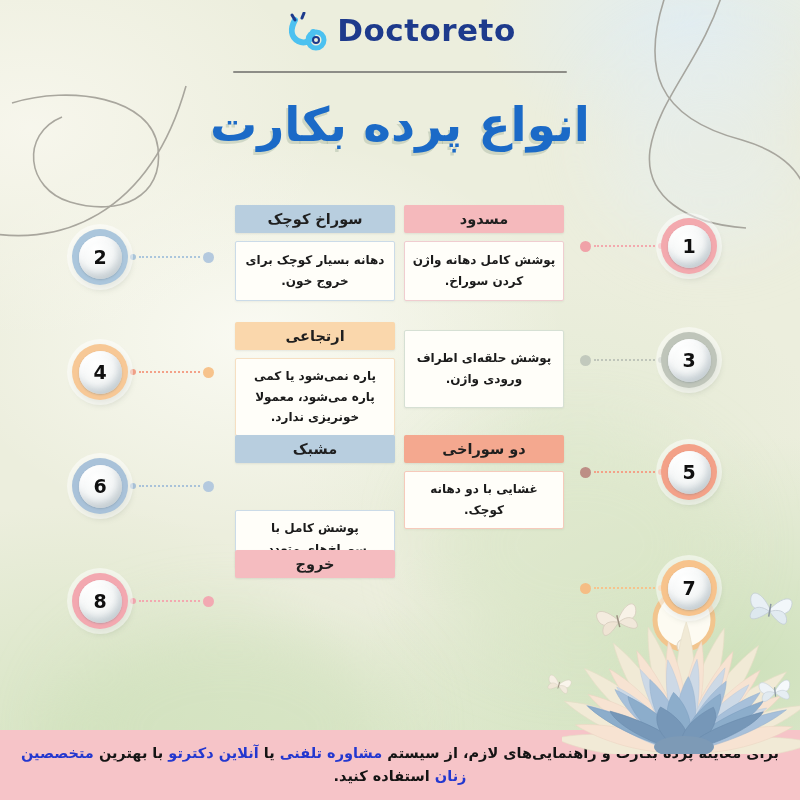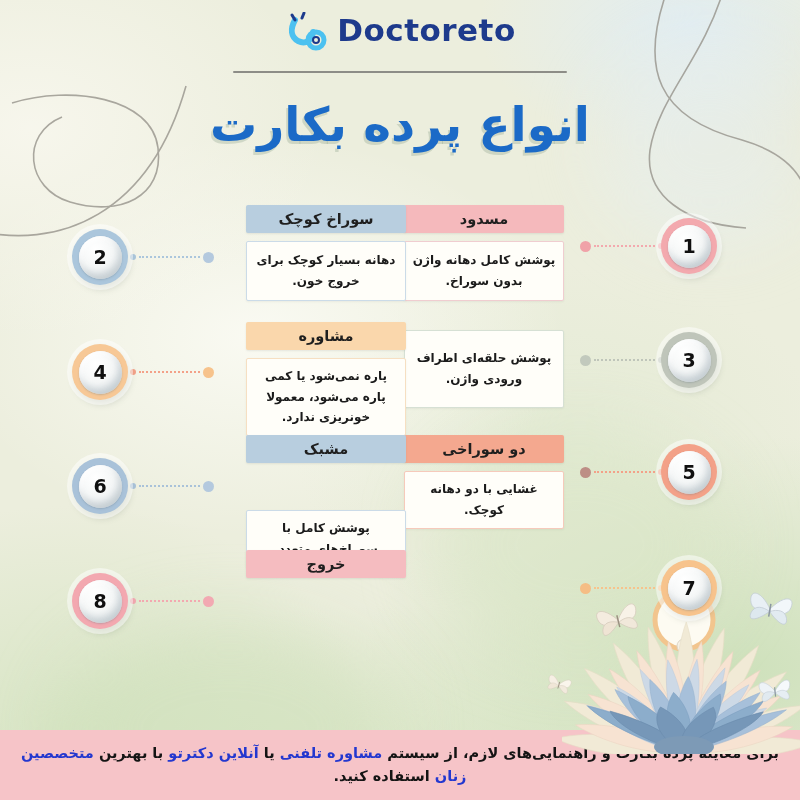--- a/index.html
+++ b/index.html
@@ -20,21 +20,21 @@
   .blob{position:absolute;border-radius:50%;filter:blur(34px);pointer-events:none;}
   .deco-svg{position:absolute;left:0;top:0;z-index:1;pointer-events:none;}
   
   .logo-row{position:absolute;top:12px;left:0;width:800px;height:48px;display:flex;justify-content:center;gap:9px;z-index:4;}
   .logo-text{font-size:31px;font-weight:bold;letter-spacing:.5px;}
   .divider{position:absolute;top:71px;left:233px;width:334px;height:2px;border-radius:2px;z-index:4;}
   .main-title{position:absolute;top:97px;left:0;width:800px;text-align:center;direction:rtl;
     font-size:47px;font-weight:bold;z-index:4;text-shadow:-2px 3px 0 rgba(125,150,125,.28);}
   
   .card{position:absolute;width:160px;z-index:4;direction:rtl;}
-  .colL{left:246px;} .colR{left:404px;}
+  .colL{left:235px;} .colR{left:404px;}
   .rowA{top:205px;} .rowB{top:322px;} .rowC{top:435px;} .rowD{top:550px;}
   .card-header{height:28px;display:flex;align-items:center;justify-content:center;
     font-size:14.5px;font-weight:bold;color:#1f1f1f;border-radius:2px;box-shadow:0 1px 2px rgba(90,100,90,.12);}
   .card-body{margin-top:8px;background:#fffef9;border:1px solid #ddd;border-radius:2px;
     padding:7px 5px;display:flex;align-items:center;justify-content:center;text-align:center;
     font-size:12px;font-weight:bold;color:#1b1b1b;line-height:1.72;box-shadow:0 1px 2px rgba(90,100,90,.08);}
   .rowA .card-body{min-height:44px;} .rowB .card-body{min-height:62px;}
   .rowC .card-body{min-height:42px;} .rowD .card-body{min-height:46px;}
   
   .num-circle{position:absolute;width:56px;height:56px;border-radius:50%;z-index:4;
@@ -98,32 +98,32 @@
     </svg>
     <span class="logo-text" style="color: rgb(29, 58, 140);">Doctoreto</span>
   </div>
 
   <div class="divider" style="background: rgb(141, 141, 135);"></div>
 
   <h1 class="main-title" style="margin: 0px; color: rgb(27, 106, 199);">انواع پرده بکارت</h1>
 
   <div class="card colR rowA">
     <div class="card-header" style="background: rgb(245, 185, 188);">مسدود</div>
-    <div class="card-body" style="border-color: rgb(240, 205, 208);">پوشش کامل دهانه واژن بدون سوراخ.</div>
+    <div class="card-body" style="border-color: rgb(240, 205, 208);">پوشش کامل دهانه واژن کردن سوراخ.</div>
   </div>
   <div class="card colL rowA">
     <div class="card-header" style="background: rgb(184, 206, 223);">سوراخ کوچک</div>
     <div class="card-body" style="border-color: rgb(203, 219, 232);">دهانه بسیار کوچک برای خروج خون.</div>
   </div>
 
   <div class="card colR rowB">
     <div class="card-body" style="border-color: rgb(214, 224, 212);">پوشش حلقه‌ای اطراف ورودی واژن.</div>
   </div>
   <div class="card colL rowB">
-    <div class="card-header" style="background: rgb(250, 215, 172);">مشاوره</div>
+    <div class="card-header" style="background: rgb(250, 215, 172);">ارتجاعی</div>
     <div class="card-body" style="border-color: rgb(246, 223, 194);">پاره نمی‌شود یا کمی پاره می‌شود، معمولا خونریزی ندارد.</div>
   </div>
 
   <div class="card colR rowC">
     <div class="card-header" style="background: rgb(244, 168, 143);">دو سوراخی</div>
     <div class="card-body" style="border-color: rgb(246, 202, 187);">غشایی با دو دهانه کوچک.</div>
   </div>
   <div class="card colL rowC">
     <div class="card-header" style="background: rgb(184, 206, 223);">مشبک</div>
     <div class="card-body" style="border-color: rgb(203, 219, 232); margin-top: 47px;">پوشش کامل با سوراخ‌های متعدد.</div>

